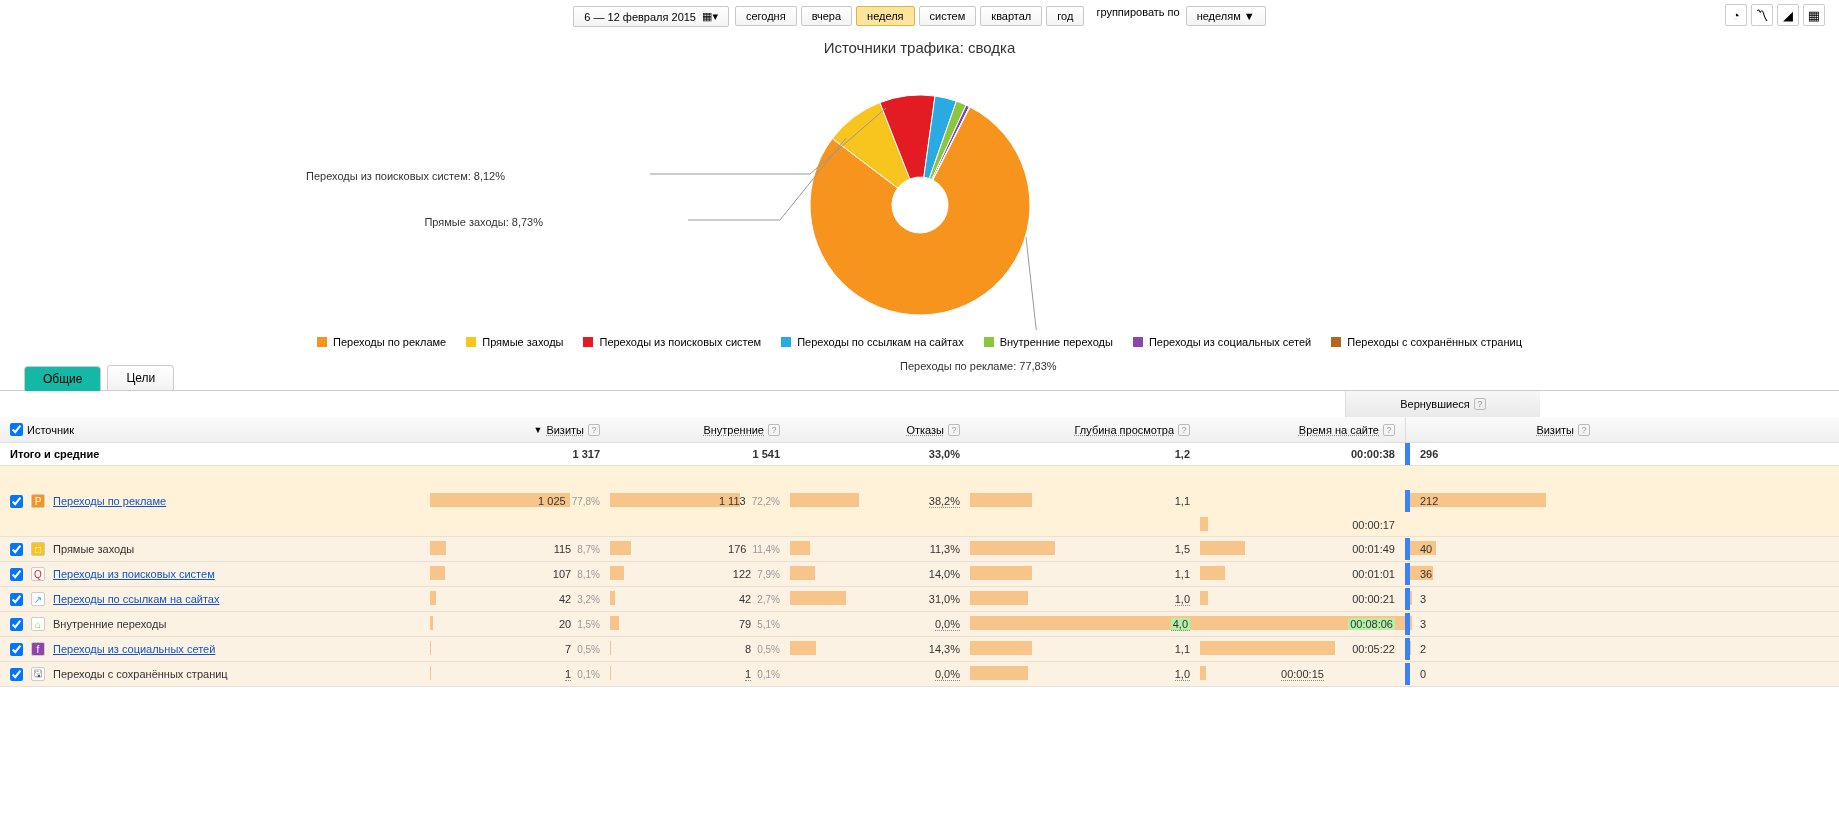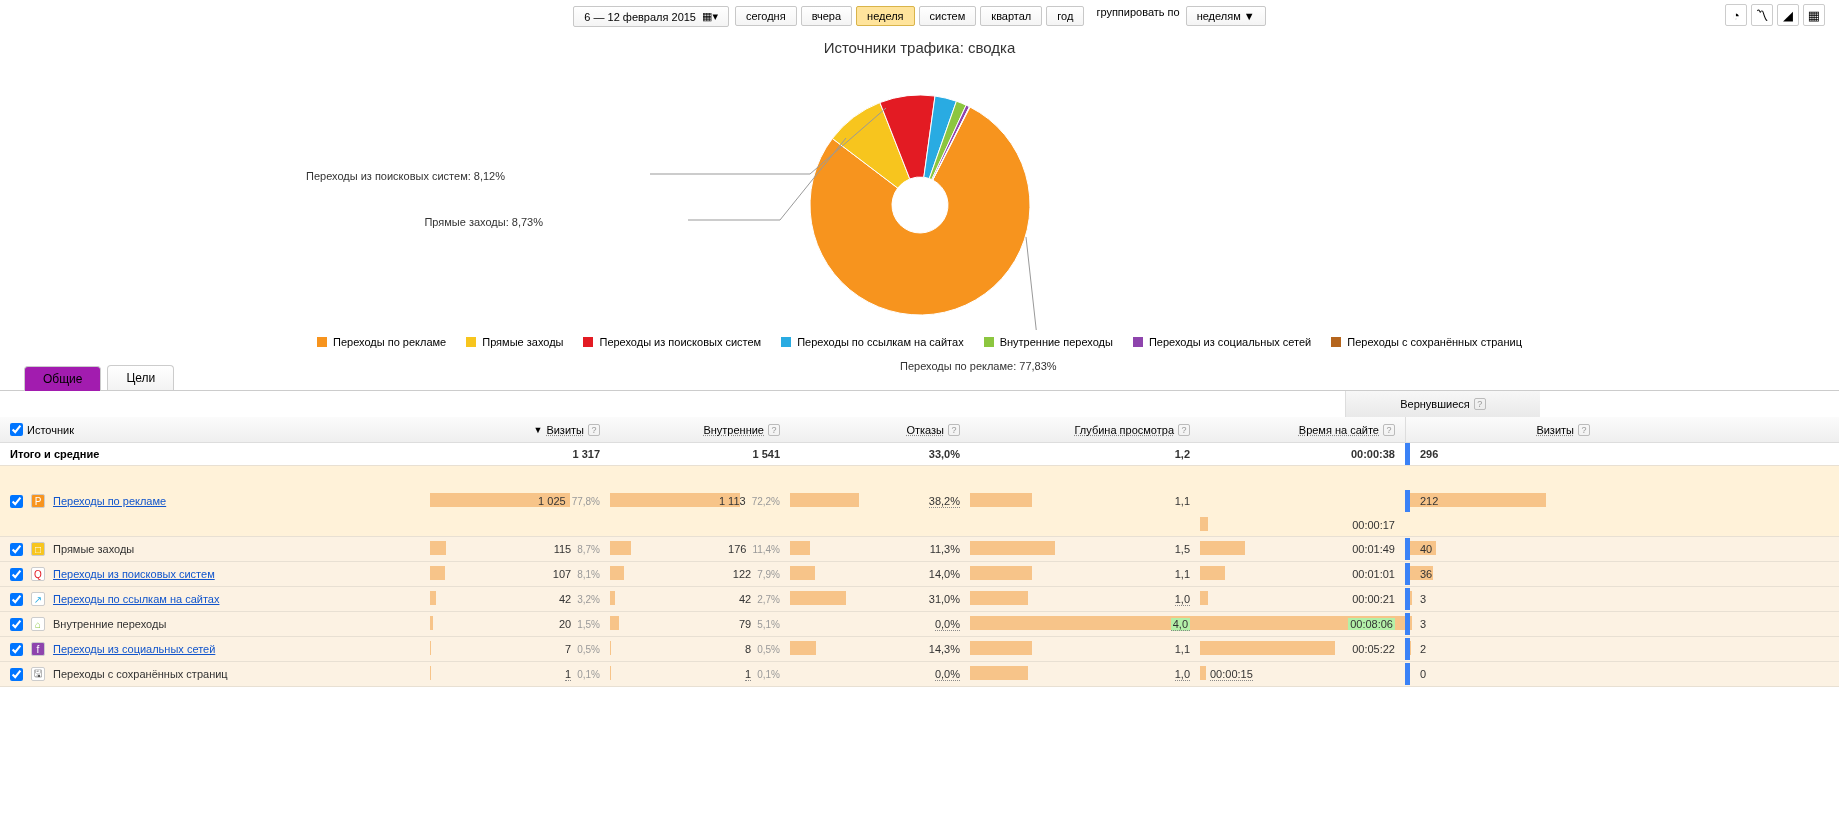--- a/index.html
+++ b/index.html
@@ -15,21 +15,21 @@
 .chart-icons .ci { width:22px; height:22px; border:1px solid #ccc; border-radius:2px; background:#fff; display:flex; align-items:center; justify-content:center; cursor:pointer; font-size:13px;}
 .title { text-align:center; font-size:15px; color:#333; margin:6px 0 4px; }
 .donut-area { position:relative; width:100%; height:270px; }
 .donut-area svg { display:block; margin:0 auto; }
 .donut-label { position:absolute; font-size:11px; color:#333; white-space:nowrap; }
 .legend-row { text-align:center; padding:6px 0 16px; font-size:11px; }
 .legend-item { display:inline-flex; align-items:center; gap:6px; margin:0 10px; cursor:pointer;}
 .legend-swatch { width:10px; height:10px; }
 .tabs { display:flex; gap:6px; padding-left:24px; }
 .tab { border:1px solid #ccc; border-bottom:none; background:linear-gradient(#fff,#f3f3f3); padding:5px 18px; border-radius:4px 4px 0 0; font-size:12px; cursor:pointer;}
-.tab.active { background:#a21caf; font-weight:normal; position:relative; top:1px;}
+.tab.active { background:#14b8a6; font-weight:normal; position:relative; top:1px;}
 .table-wrap { border-top:1px solid #ccc; }
 .headers { display:flex; background:linear-gradient(#fbfbfb,#efefef); border-bottom:1px solid #ddd; font-size:11px; }
 .hcell { padding:6px 10px; display:flex; align-items:center; gap:4px; }
 .hcell.right { justify-content:flex-end; text-align:right;}
 .hcol-src { width:430px; border-right:0; }
 .hcol { width:180px; }
 .ret-header { width:195px; text-align:center; border-left:1px solid #ddd; font-weight:normal; display:flex; justify-content:center; align-items:center; gap:4px; background:linear-gradient(#f7f7f7,#e9e9e9);}
 .underlined { text-decoration:underline dotted #888; }
 .sort-arrow { font-size:9px; }
 .qmark { display:inline-block; width:12px; height:12px; border:1px solid #bbb; border-radius:2px; color:#999; font-size:9px; text-align:center; line-height:11px;}
@@ -486,21 +486,21 @@
       <div class="valwrap">
               <span class="val ud">0,0%</span>
             </div>
     </div>
     <div class="cell" style="width:230px;position:relative;display:flex;justify-content:flex-end;">
       <div class="bar" style="width:25%"></div>
       <div class="valwrap">
               <span class="val ud ">1,0</span>
             </div>
     </div>
-    <div class="cell" style="width:205px;position:relative;display:flex;justify-content:flex-start;">
+    <div class="cell" style="width:205px;position:relative;display:flex;justify-content:center;">
       <div class="bar" style="width:3%"></div>
       <div class="valwrap">
               <span class="val ud ">00:00:15</span>
             </div>
     </div>
     <div class="cell c-vis2" style="position:relative;">
       <div class="bar" style="width:0%"></div>
       <div class="valwrap">
               <span class="val">0</span>
             </div>

